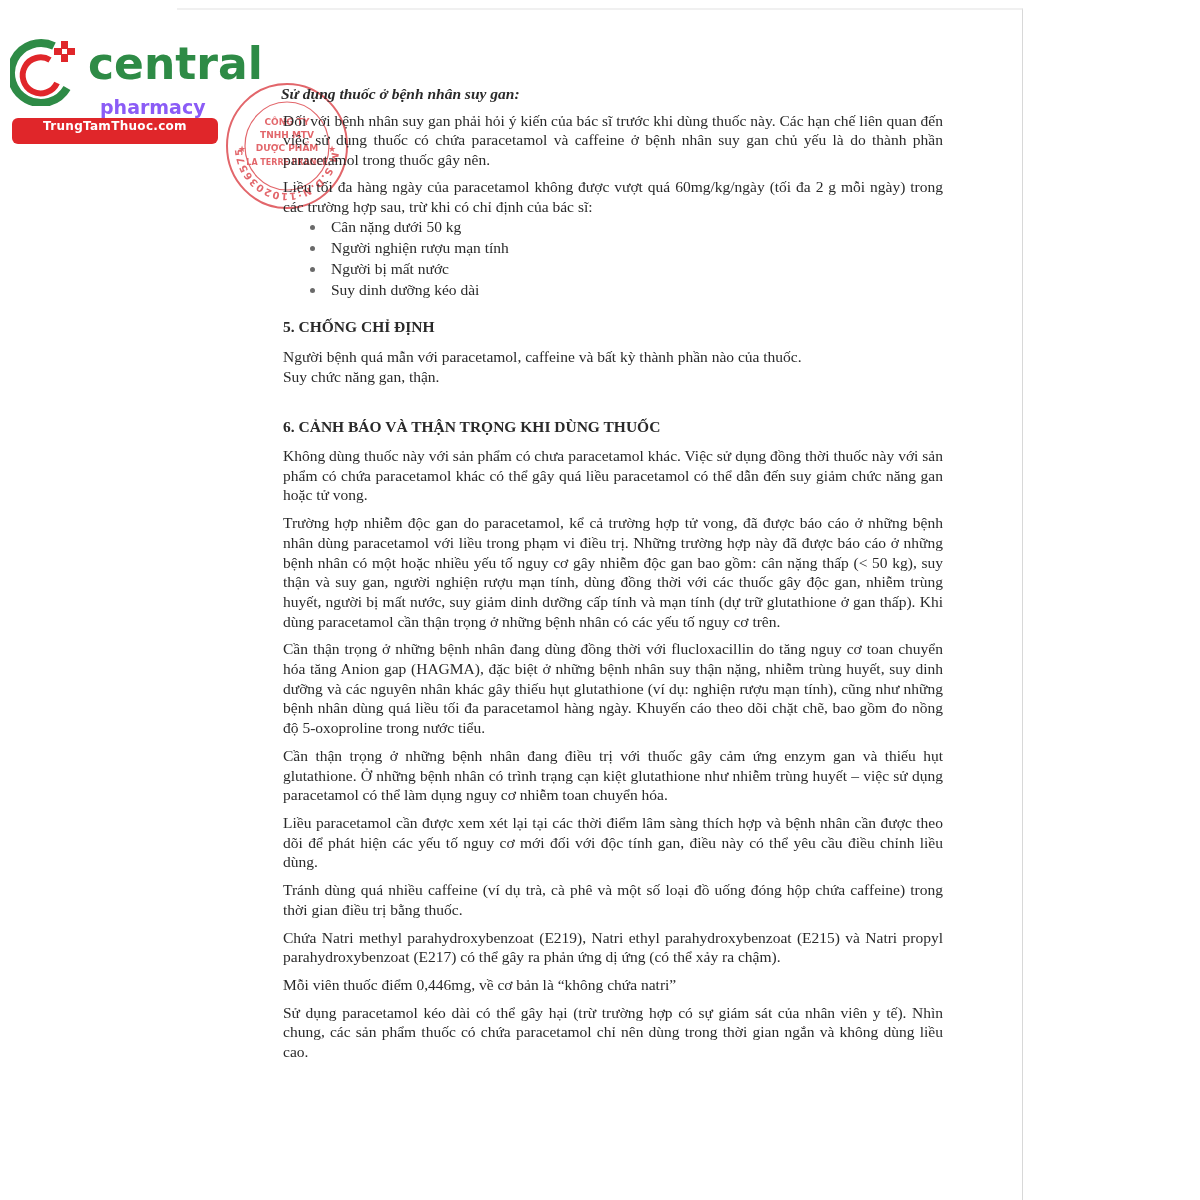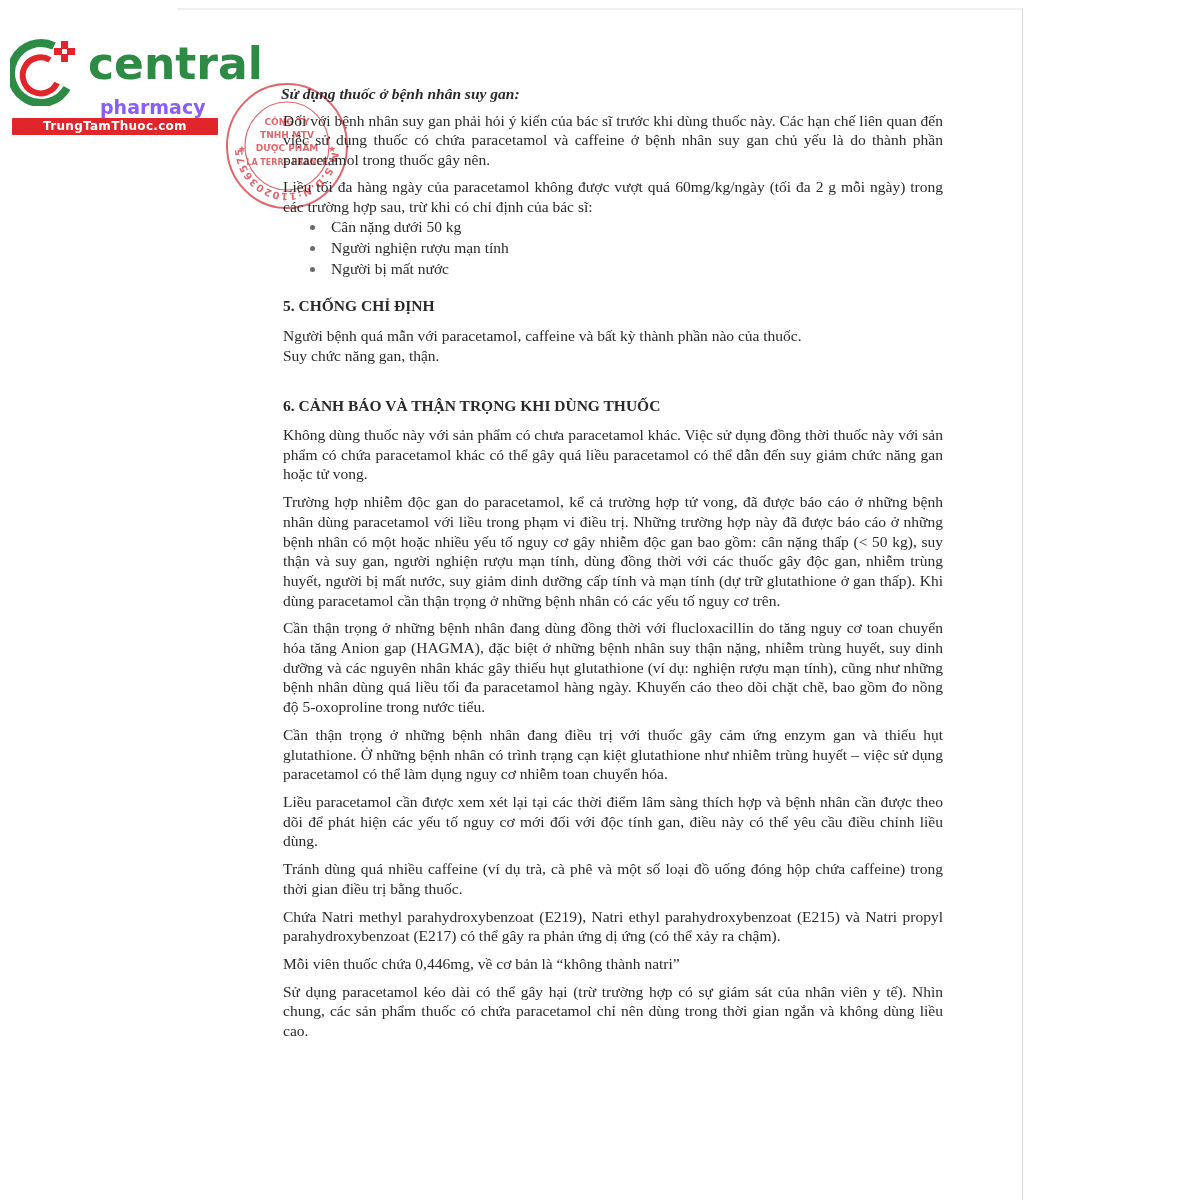--- a/index.html
+++ b/index.html
@@ -22,22 +22,22 @@
       position: absolute; left: 78px; top: 8px;
       font-family: "DejaVu Sans", "Liberation Sans", sans-serif;
       font-weight: bold; font-size: 44px; color: #2e8b46; letter-spacing: 0px; line-height: 36px;
     }
     .logo-sub {
       position: absolute; left: 90px; top: 62px;
       font-family: "DejaVu Sans", "Liberation Sans", sans-serif;
       font-weight: bold; font-size: 19px; color: #8b5cf6; line-height: 14px;
     }
     .logo-badge {
-      position: absolute; left: 2px; top: 80px; width: 206px; height: 17px;
-      background: #e0262a; border-radius: 1px;
+      position: absolute; left: 2px; top: 80px; width: 206px; height: 26px;
+      background: #e0262a; border-radius: 6px;
       color: #ffffff; font-family: "DejaVu Sans", "Liberation Sans", sans-serif;
       font-weight: bold; font-size: 12px; line-height: 17px; text-align: center; letter-spacing: 0.3px;
     }
     
     .stamp { position: absolute; left: 224px; top: 80px; width: 126px; height: 132px; opacity: 0.75; pointer-events: none; }
     
     .content {
       position: absolute; left: 283px; top: 84px; width: 660px;
       font-size: 15.5px; line-height: 19.7px; text-align: justify;
     }
@@ -91,29 +91,30 @@
 </svg>
 
 <div class="content">
   <p class="subhead">Sử dụng thuốc ở bệnh nhân suy gan:</p>
   <p class="gap-s">Đối với bệnh nhân suy gan phải hỏi ý kiến của bác sĩ trước khi dùng thuốc này. Các hạn chế liên quan đến việc sử dụng thuốc có chứa paracetamol và caffeine ở bệnh nhân suy gan chủ yếu là do thành phần paracetamol trong thuốc gây nên.</p>
   <p class="gap-s">Liều tối đa hàng ngày của paracetamol không được vượt quá 60mg/kg/ngày (tối đa 2 g mỗi ngày) trong các trường hợp sau, trừ khi có chỉ định của bác sĩ:</p>
   <ul class="bullets">
     <li>Cân nặng dưới 50 kg</li>
     <li>Người nghiện rượu mạn tính</li>
     <li>Người bị mất nước</li>
+    <li>Suy dinh dưỡng kéo dài</li>
   </ul>
 
   <p class="section-title" style="margin-top:17px;">5. CHỐNG CHỈ ĐỊNH</p>
   <p style="margin-top:10px;">Người bệnh quá mẫn với paracetamol, caffeine và bất kỳ thành phần nào của thuốc.</p>
   <p style="">Suy chức năng gan, thận.</p>
 
   <p class="section-title" style="margin-top:31px;">6. CẢNH BÁO VÀ THẬN TRỌNG KHI DÙNG THUỐC</p>
   <p style="margin-top:9px;">Không dùng thuốc này với sản phẩm có chưa paracetamol khác. Việc sử dụng đồng thời thuốc này với sản phẩm có chứa paracetamol khác có thể gây quá liều paracetamol có thể dẫn đến suy giảm chức năng gan hoặc tử vong.</p>
   <p class="gap-m">Trường hợp nhiễm độc gan do paracetamol, kể cả trường hợp tử vong, đã được báo cáo ở những bệnh nhân dùng paracetamol với liều trong phạm vi điều trị. Những trường hợp này đã được báo cáo ở những bệnh nhân có một hoặc nhiều yếu tố nguy cơ gây nhiễm độc gan bao gồm: cân nặng thấp (&lt; 50 kg), suy thận và suy gan, người nghiện rượu mạn tính, dùng đồng thời với các thuốc gây độc gan, nhiễm trùng huyết, người bị mất nước, suy giảm dinh dưỡng cấp tính và mạn tính (dự trữ glutathione ở gan thấp). Khi dùng paracetamol cần thận trọng ở những bệnh nhân có các yếu tố nguy cơ trên.</p>
   <p class="gap-m">Cần thận trọng ở những bệnh nhân đang dùng đồng thời với flucloxacillin do tăng nguy cơ toan chuyển hóa tăng Anion gap (HAGMA), đặc biệt ở những bệnh nhân suy thận nặng, nhiễm trùng huyết, suy dinh dưỡng và các nguyên nhân khác gây thiếu hụt glutathione (ví dụ: nghiện rượu mạn tính), cũng như những bệnh nhân dùng quá liều tối đa paracetamol hàng ngày. Khuyến cáo theo dõi chặt chẽ, bao gồm đo nồng độ 5-oxoproline trong nước tiểu.</p>
   <p class="gap-m">Cần thận trọng ở những bệnh nhân đang điều trị với thuốc gây cảm ứng enzym gan và thiếu hụt glutathione. Ở những bệnh nhân có trình trạng cạn kiệt glutathione như nhiễm trùng huyết – việc sử dụng paracetamol có thể làm dụng nguy cơ nhiễm toan chuyển hóa.</p>
   <p class="gap-m">Liều paracetamol cần được xem xét lại tại các thời điểm lâm sàng thích hợp và bệnh nhân cần được theo dõi để phát hiện các yếu tố nguy cơ mới đối với độc tính gan, điều này có thể yêu cầu điều chỉnh liều dùng.</p>
   <p class="gap-m">Tránh dùng quá nhiều caffeine (ví dụ trà, cà phê và một số loại đồ uống đóng hộp chứa caffeine) trong thời gian điều trị bằng thuốc.</p>
   <p class="gap-m">Chứa Natri methyl parahydroxybenzoat (E219), Natri ethyl parahydroxybenzoat (E215) và Natri propyl parahydroxybenzoat (E217) có thể gây ra phản ứng dị ứng (có thể xảy ra chậm).</p>
-  <p class="gap-m">Mỗi viên thuốc chứa 0,446mg, về cơ bản là “không thành natri”</p>
+  <p class="gap-m">Mỗi viên thuốc điểm 0,446mg, về cơ bản là “không chứa natri”</p>
   <p class="gap-m">Sử dụng paracetamol kéo dài có thể gây hại (trừ trường hợp có sự giám sát của nhân viên y tế). Nhìn chung, các sản phẩm thuốc có chứa paracetamol chỉ nên dùng trong thời gian ngắn và không dùng liều cao.</p>
 </div>
 
 </body></html>

